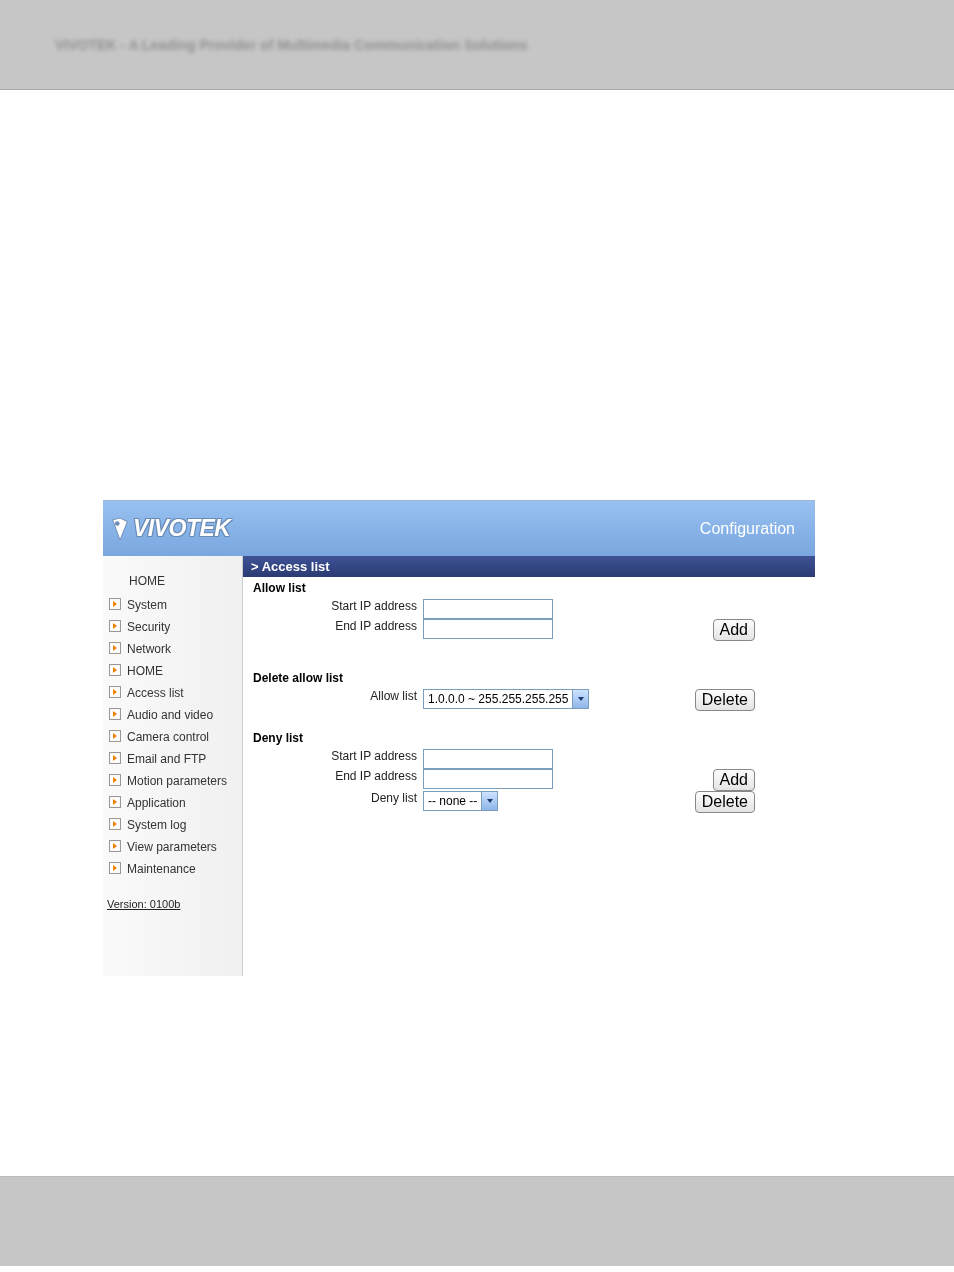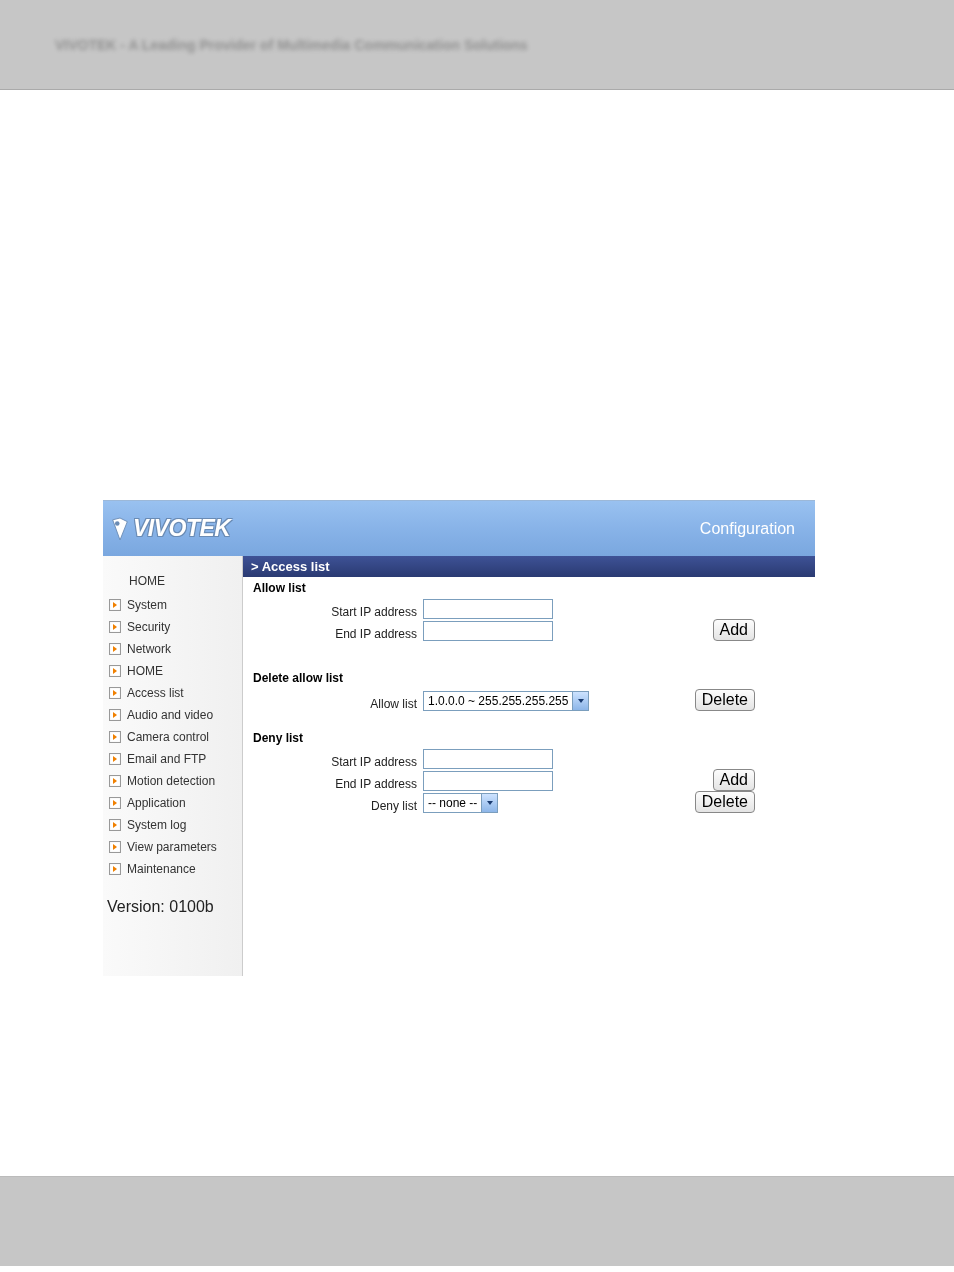--- a/index.html
+++ b/index.html
@@ -73,21 +73,20 @@
     }
     .home-link {
       display: block;
       padding: 10px 0 6px 26px;
       color: #333;
       font-size: 12px;
       cursor: pointer;
     }
     .nav-item {
       display: flex;
-      align-items: center;
       padding: 4px 6px;
       cursor: pointer;
     }
     .nav-bullet {
       width: 12px;
       height: 12px;
       border: 1px solid #999;
       background: #fff;
       display: flex;
       align-items: center;
@@ -98,22 +97,23 @@
     .nav-bullet::after {
       content: "";
       width: 0; height: 0;
       border-top: 3px solid transparent;
       border-bottom: 3px solid transparent;
       border-left: 4px solid #f08000;
     }
     .nav-label { color: #333; font-size: 12px; }
     .version-text {
       padding: 18px 0 0 4px;
-      font-size: 16px;
+      font-size: 11px;
       color: #222;
+      text-decoration: underline;
     }
     .content { flex: 1; background: #fff; }
     .section-title {
       background: #2c3e7a;
       background: linear-gradient(to bottom, #3e5296, #2a3a72);
       color: #fff;
       padding: 3px 8px;
       font-size: 13px;
       font-weight: bold;
     }
@@ -122,21 +122,21 @@
       font-weight: bold;
       font-size: 12px;
       color: #000;
       margin-top: 0;
       margin-bottom: 4px;
     }
     .group-heading.spaced { margin-top: 30px; }
     .group-heading.spaced-lg { margin-top: 20px; }
     .field-row {
       display: flex;
-      align-items: flex-end;
+      align-items: flex-start;
       margin: 0 0;
     }
     .field-label {
       width: 170px;
       text-align: right;
       padding-right: 6px;
       font-size: 12px;
       color: #222;
     }
     .field-input {
@@ -250,21 +250,21 @@
       <div class="nav-item">
         <span class="nav-bullet"></span>
         <span class="nav-label">Camera control</span>
       </div>
       <div class="nav-item">
         <span class="nav-bullet"></span>
         <span class="nav-label">Email and FTP</span>
       </div>
       <div class="nav-item">
         <span class="nav-bullet"></span>
-        <span class="nav-label">Motion detection</span>
+        <span class="nav-label">Motion parameters</span>
       </div>
       <div class="nav-item">
         <span class="nav-bullet"></span>
         <span class="nav-label">Application</span>
       </div>
       <div class="nav-item">
         <span class="nav-bullet"></span>
         <span class="nav-label">System log</span>
       </div>
       <div class="nav-item">

